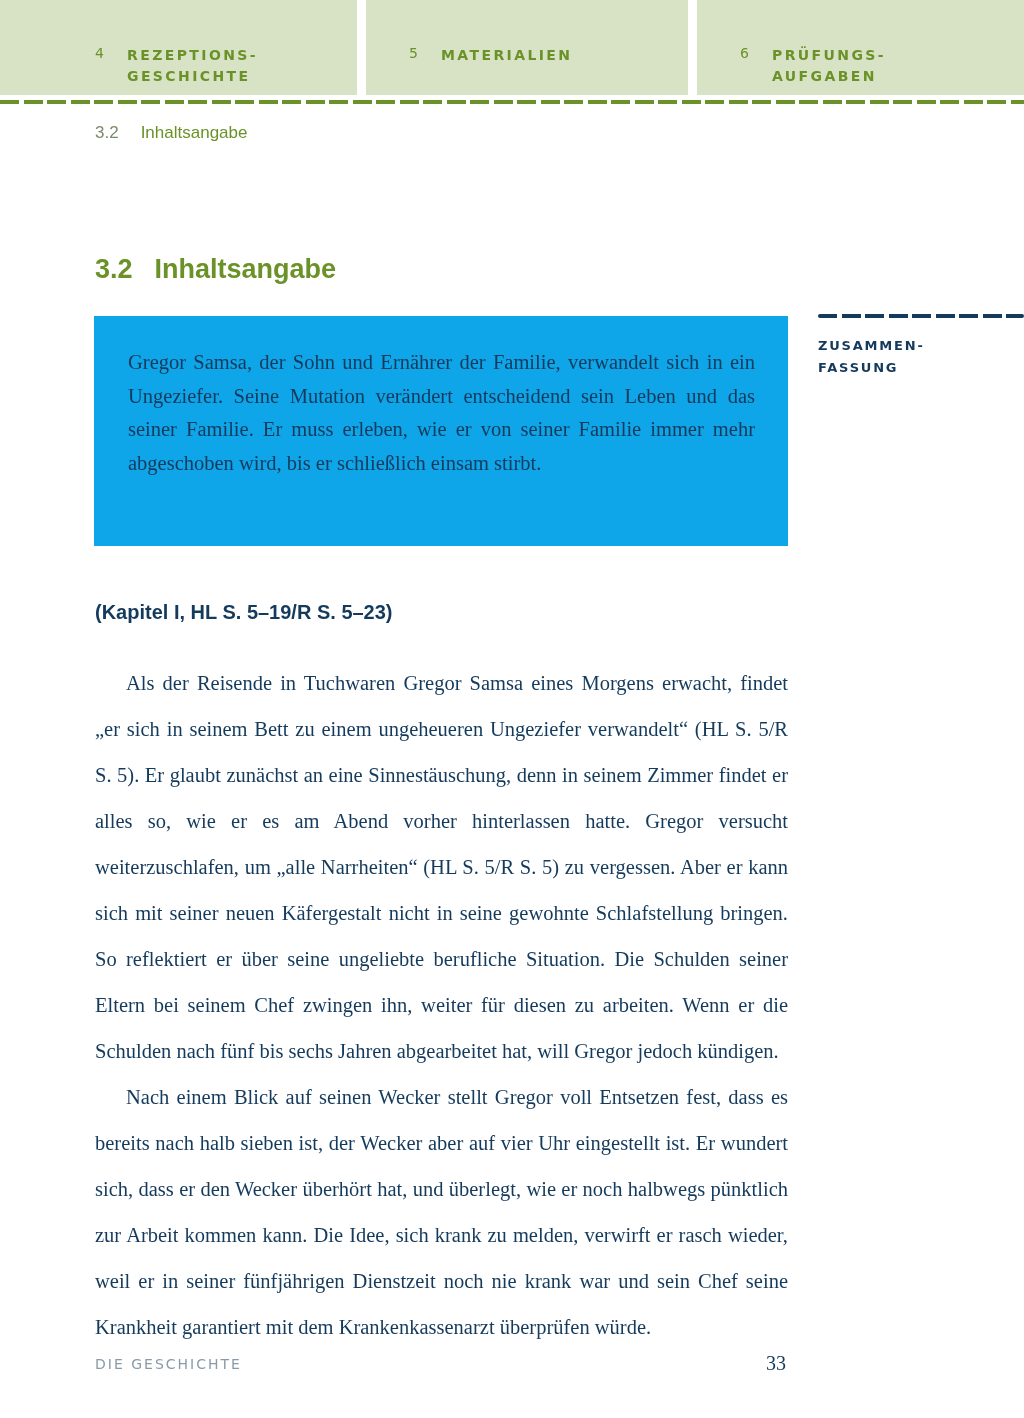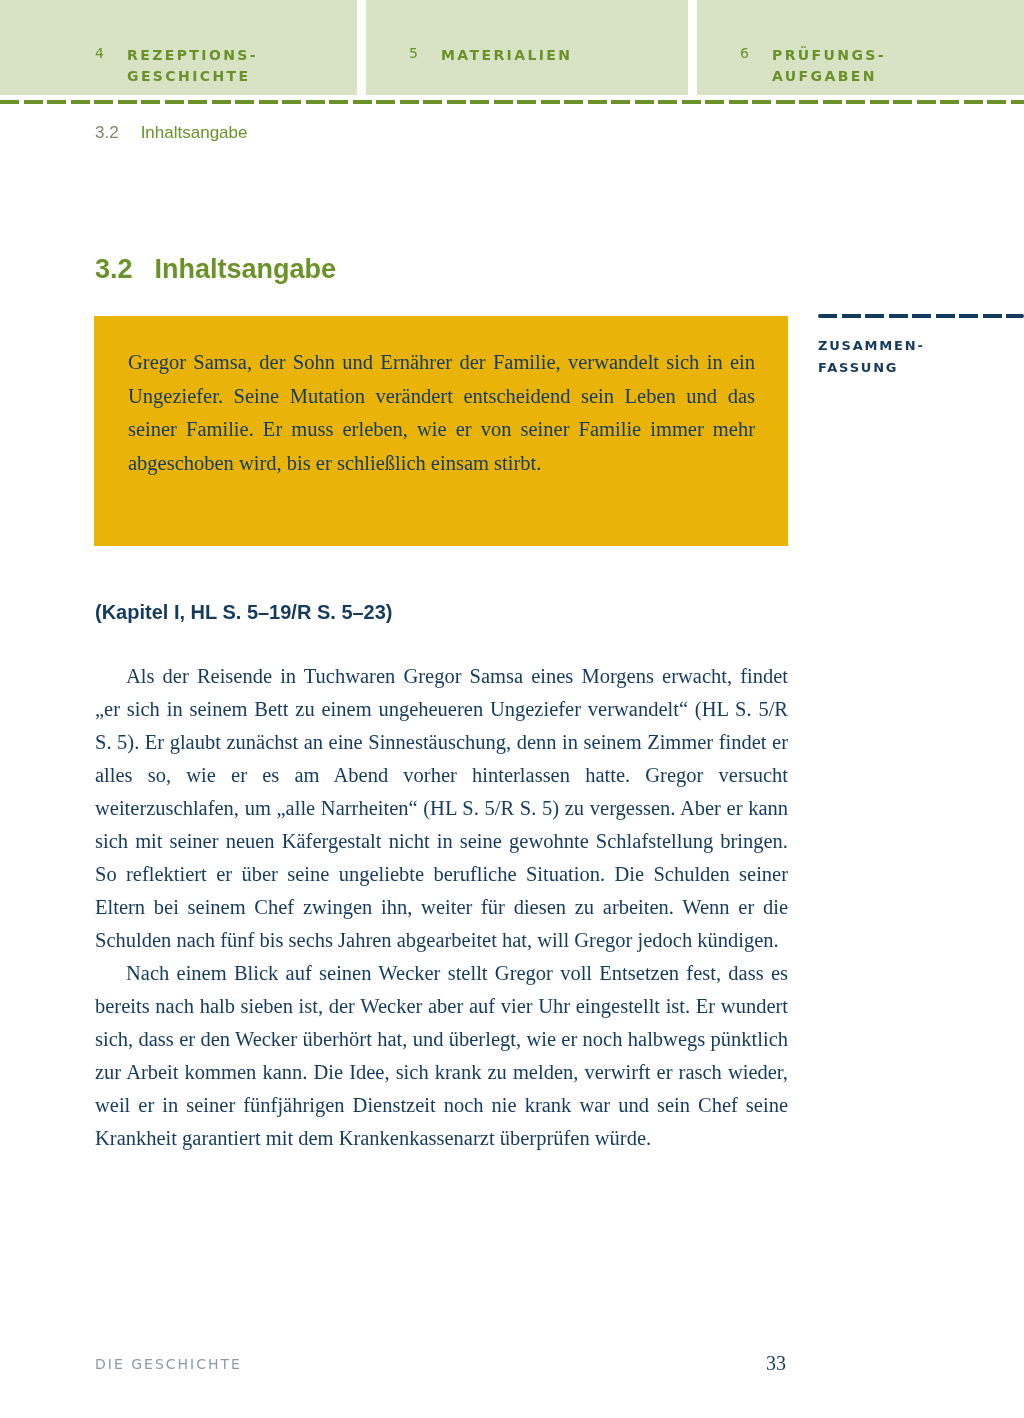--- a/index.html
+++ b/index.html
@@ -7,27 +7,27 @@
   .tabs { position:absolute; top:0; left:0; width:1024px; height:95px; }
   .tab { position:absolute; top:0; height:95px; background:#d8e3c5; }
   .tab .num { position:absolute; top:45px; font-family:"DejaVu Sans", sans-serif; font-size:14px; color:#6b9228; letter-spacing:1px; }
   .tab .lbl { position:absolute; top:45px; font-family:"DejaVu Sans", sans-serif; font-size:14px; color:#6b9228; letter-spacing:2.4px; line-height:21px; font-weight:bold; }
   .dash-green { position:absolute; top:100px; left:0; width:1024px; height:4px;
     background: repeating-linear-gradient(to right, #6b9228 0 19px, transparent 19px 23.5px); }
   .running-head { position:absolute; top:123px; left:95px; font-family:"Liberation Sans", sans-serif; font-size:17px; color:#6b9228; }
   .running-head .rn { margin-right:22px; color:#7a8a6a; }
   .h2 { position:absolute; top:254px; left:95px; font-family:"Liberation Sans", sans-serif; font-size:27px; font-weight:bold; color:#6b9228; }
   .h2 .n { margin-right:22px; }
-  .summary { position:absolute; top:316px; left:94px; width:694px; height:230px; background:#eab308; }
+  .summary { position:absolute; top:316px; left:94px; width:694px; height:230px; background:#0ea5e9; }
   .summary p { position:absolute; top:30px; left:34px; width:627px; margin:0; font-size:20.5px; line-height:33.5px; color:#143a5c; text-align:justify; }
   .margin-dash { position:absolute; top:314px; left:818px; width:206px; height:4px;
     background: repeating-linear-gradient(to right, #143a5c 0 19px, transparent 19px 23.5px); border-radius:2px; }
   .margin-label { position:absolute; top:335px; left:818px; font-family:"DejaVu Sans", sans-serif; font-size:13px; font-weight:bold; color:#143a5c; letter-spacing:1.8px; line-height:22px; }
   .h3 { position:absolute; top:596px; left:95px; font-family:"Liberation Sans", sans-serif; font-size:20px; font-weight:bold; color:#143a5c; line-height:33.5px; }
-  .body { position:absolute; top:660px; left:95px; width:693px; font-size:20.5px; line-height:33px; color:#143a5c; }
+  .body { position:absolute; top:660px; left:95px; width:693px; font-size:20.5px; line-height:46px; color:#143a5c; }
   .body p { margin:0; text-align:justify; text-indent:31px; }
   .footer-title { position:absolute; top:1356px; left:95px; font-family:"DejaVu Sans", sans-serif; font-size:14px; color:#8a9aa8; letter-spacing:2px; }
   .page-num { position:absolute; top:1352px; left:766px; font-size:20px; color:#143a5c; }
 </style>
 </head>
 <body>
 
 <div class="tabs">
   <div class="tab" style="left:0;width:357px;">
     <span class="num" style="left:95px;">4</span>

